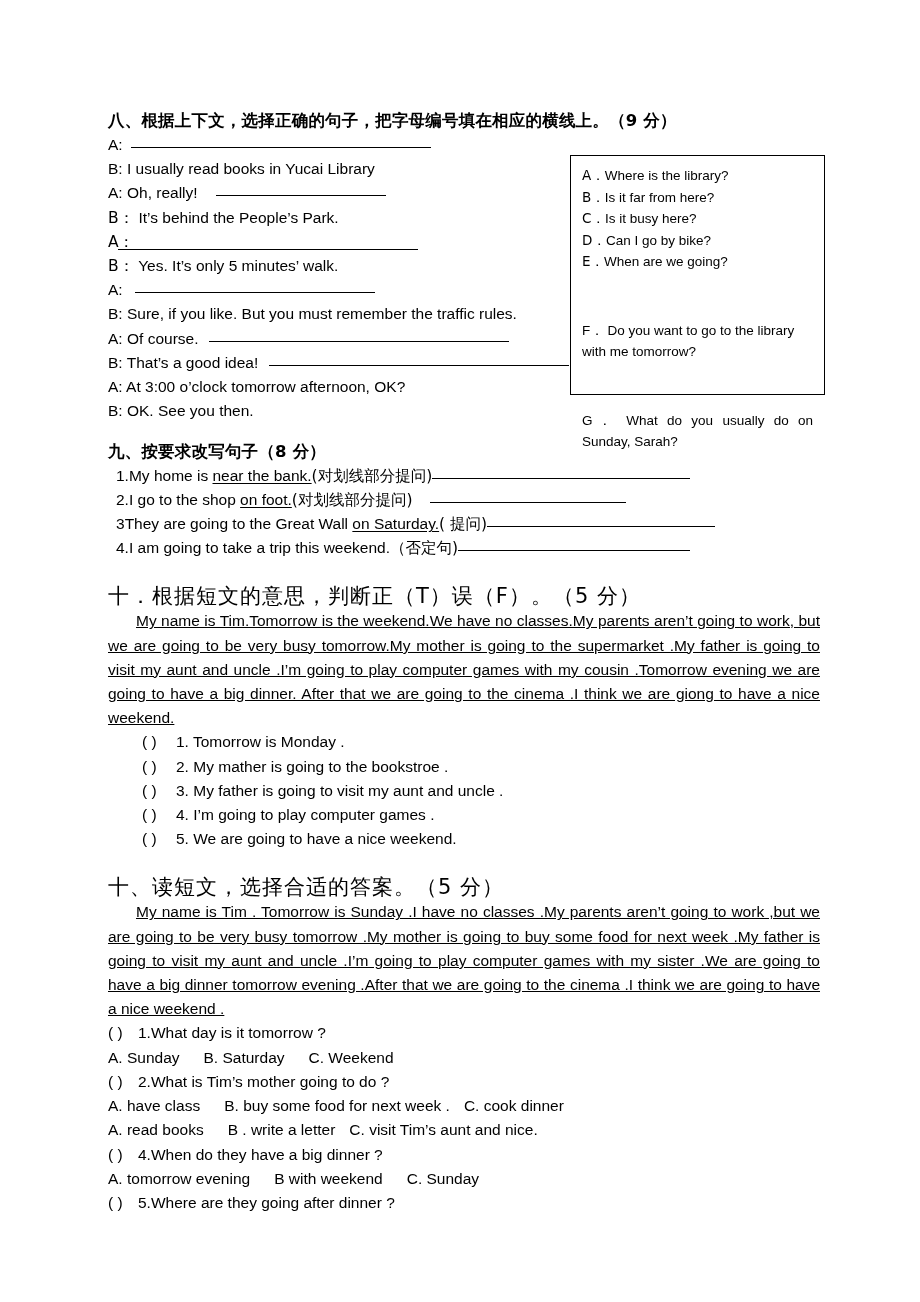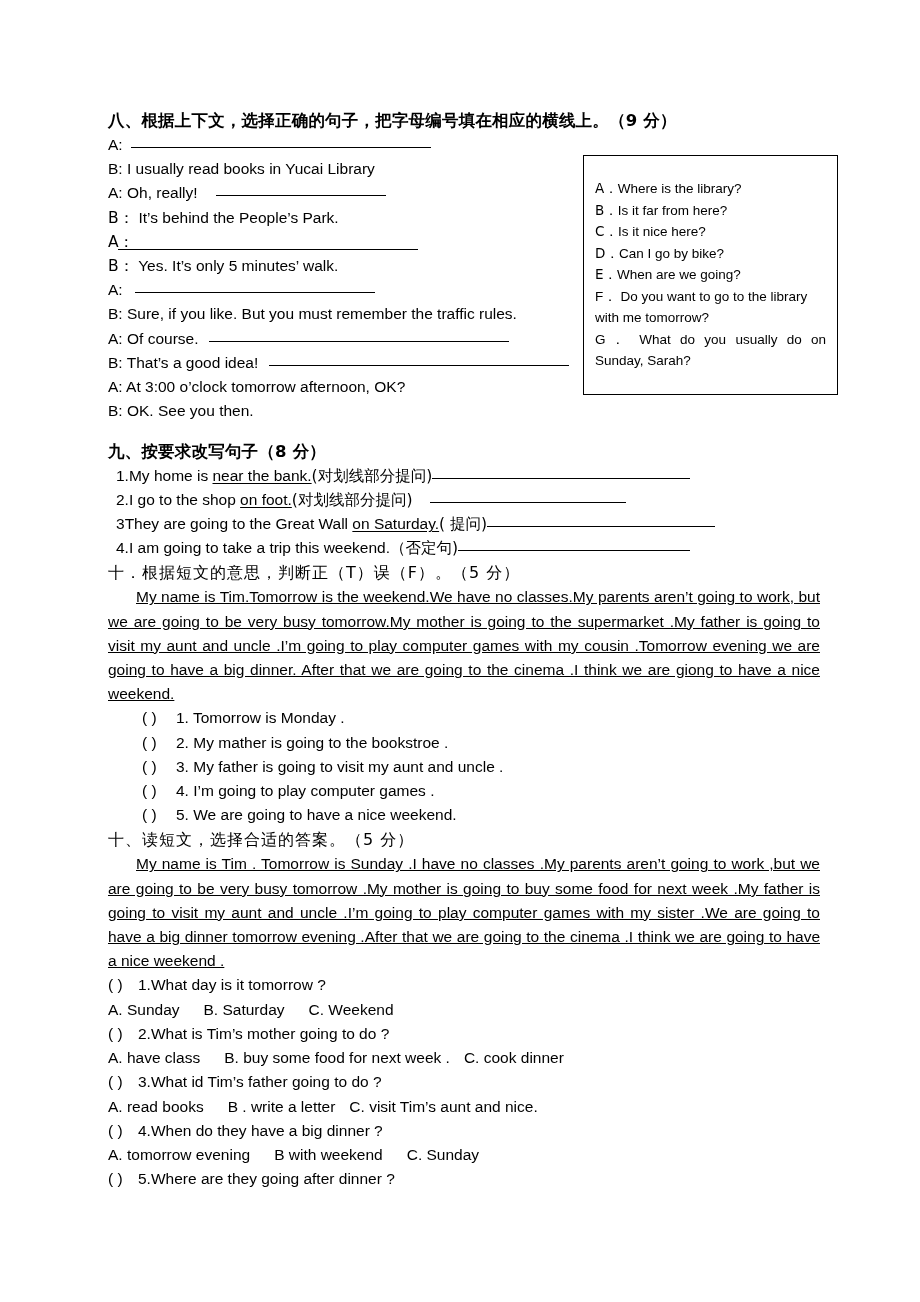--- a/index.html
+++ b/index.html
@@ -31,22 +31,23 @@
   
   .sec-heading {
     font-size: 16.5px;
     font-weight: bold;
     line-height: 25px;
     letter-spacing: .2px;
     white-space: nowrap;
   }
   .sec-heading.light {
     font-weight: normal;
-    font-size: 16px;
+    font-size: 21px;
     letter-spacing: 1px;
+    margin-top: 24px;
   }
 
   
   .line {
     font-size: 15.5px;
     line-height: 24px;
     white-space: nowrap;
     margin-left: 8px;
   }
   .cn { font-family: "DejaVu Sans", "Liberation Sans", sans-serif; }
@@ -78,34 +79,34 @@
     left: 10px;
     top: 19px;
     width: 300px;
     border-bottom: 1.5px solid #000;
     height: 0;
   }
 
   
   .choice-box {
     position: absolute;
-    left: 475px;
+    left: 462px;
     top: 47px;
     width: 255px;
     height: 240px;
     border: 1.4px solid #000;
     box-sizing: border-box;
-    padding: 22px 11px 0 11px;
+    padding: 9px 11px 0 11px;
   }
   .choice-item {
     font-size: 13.5px;
     line-height: 21.5px;
     white-space: nowrap;
   }
-  .choice-item.wrap { white-space: normal; }
+  .choice-item.wrap { white-space: normal; margin-top: 47px; }
   .choice-item .key { display: inline-block; min-width: 22px; }
   .choice-g {
     font-size: 13.5px;
     line-height: 21.5px;
     text-align: justify;
     text-align-last: justify;
   }
 
   
   .passage {
@@ -215,21 +216,21 @@
     </div>
 
     <div class="choice-box">
       <div class="choice-item">
         <span class="key cn">A．</span><span>Where is the library?</span>
       </div>
       <div class="choice-item">
         <span class="key cn">B．</span><span>Is it far from here?</span>
       </div>
       <div class="choice-item">
-        <span class="key cn">C．</span><span>Is it nice here?</span>
+        <span class="key cn">C．</span><span>Is it busy here?</span>
       </div>
       <div class="choice-item">
         <span class="key cn">D．</span><span>Can I go by bike?</span>
       </div>
       <div class="choice-item">
         <span class="key cn">E．</span><span>When are we going?</span>
       </div>
       <div class="choice-item wrap">
         <span>F． Do you want to go to the library</span><br>
         <span>with me tomorrow?</span>
@@ -294,23 +295,20 @@
       <span>A. Sunday</span><span class="opt-gap"></span><span>B. Saturday</span><span class="opt-gap"></span><span>C. Weekend</span>
     </div>
 
     <div class="q-line">
       <span class="q-paren">(    )</span><span>2.</span><span>What is Tim’s mother going to do ?</span>
     </div>
     <div class="opt-line">
       <span>A. have class</span><span class="opt-gap"></span><span>B. buy some food for next week .</span><span class="opt-gap sm"></span><span>C. cook dinner</span>
     </div>
 
-    <div class="q-line">
-      <span class="q-paren">(    )</span><span>3.</span><span>What id Tim’s father going to do ?</span>
-    </div>
     <div class="opt-line">
       <span>A. read books</span><span class="opt-gap"></span><span>B . write a letter</span><span class="opt-gap sm"></span><span>C. visit Tim’s aunt and nice.</span>
     </div>
 
     <div class="q-line">
       <span class="q-paren">(    )</span><span>4.</span><span>When do they have a big dinner ?</span>
     </div>
     <div class="opt-line">
       <span>A. tomorrow evening</span><span class="opt-gap"></span><span>B   with weekend</span><span class="opt-gap"></span><span>C. Sunday</span>
     </div>

